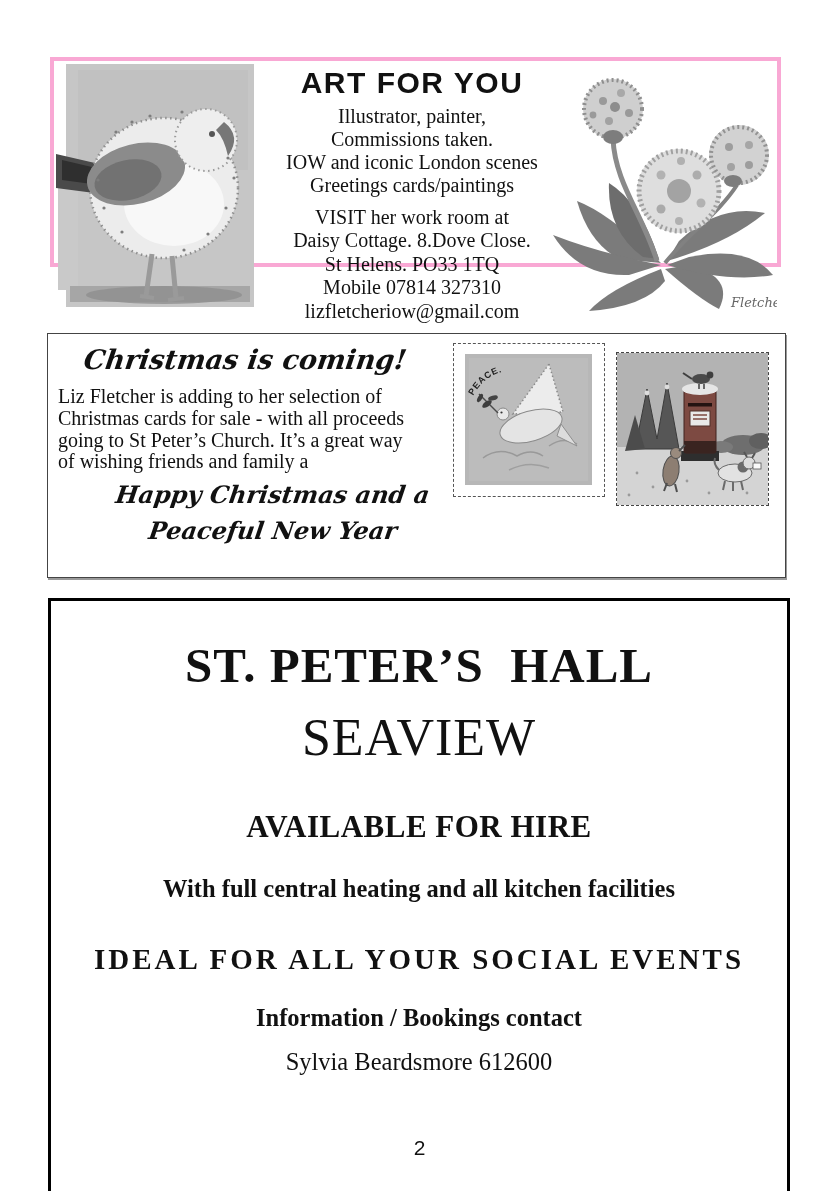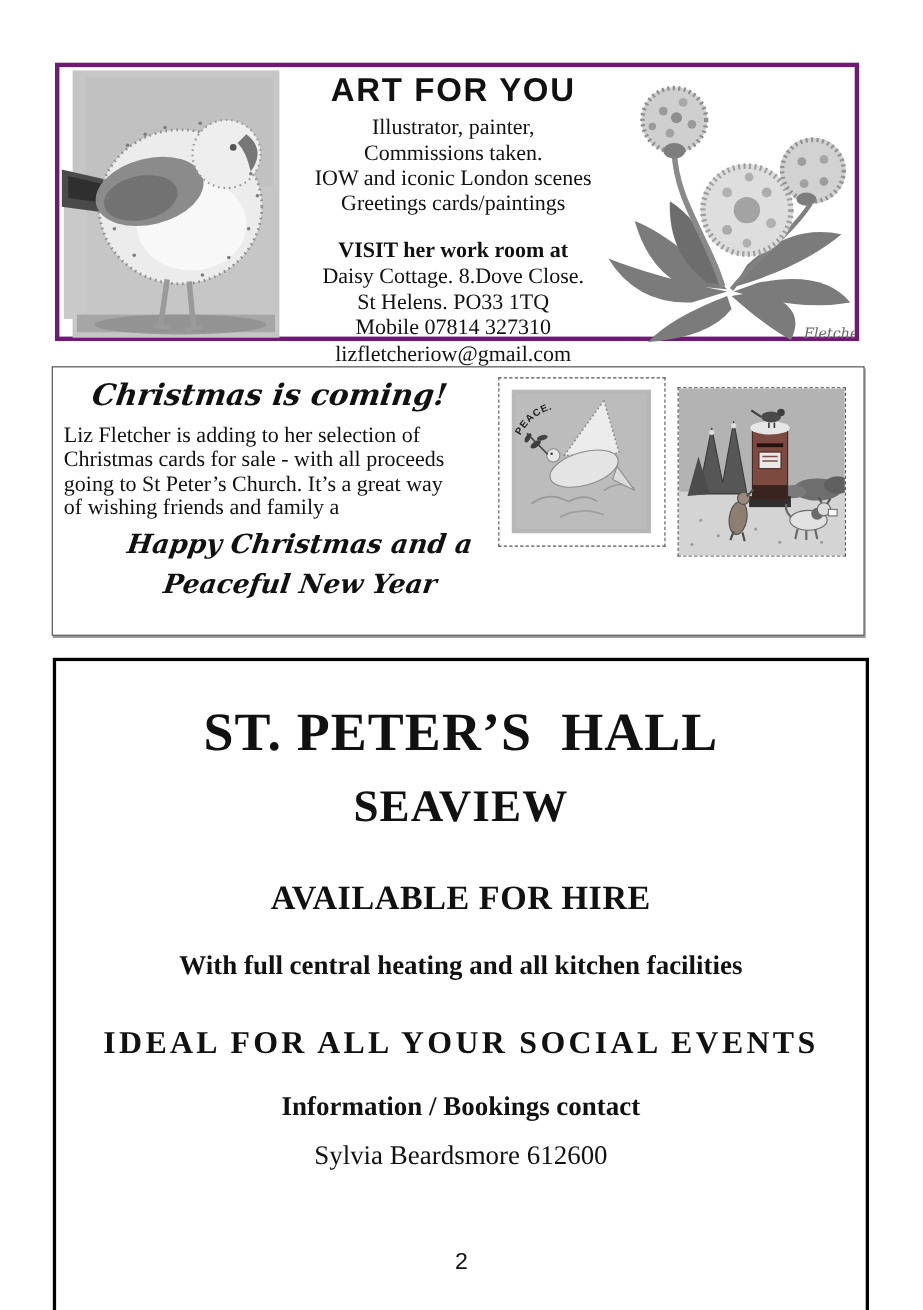--- a/index.html
+++ b/index.html
@@ -1,42 +1,42 @@
 <!DOCTYPE html>
 <html><head>
 <meta charset="utf-8">
 <style>
   html,body{margin:0;padding:0;background:#ffffff;}
   body{width:839px;height:1191px;position:relative;font-family:"Liberation Serif",serif;color:#111;}
   .abs{position:absolute;}
   .box{box-sizing:border-box;background:#fff;}
 
   
-  #art-ad{left:50px;top:57px;width:731px;height:253px;border:4px solid #701a75;}
+  #art-ad{left:50px;top:57px;width:731px;height:210px;border:4px solid #f9a8d4;}
   #art-text{left:176px;top:5px;width:364px;text-align:center;}
   .art-title{font-family:"Liberation Sans",sans-serif;font-weight:bold;font-size:30px;letter-spacing:1.5px;margin-bottom:5px;}
   .art-line{font-size:20px;line-height:23px;}
-  .art-visit{font-weight:bold;font-size:20px;margin-top:20px;line-height:23px;}
+  .art-visit{font-weight:normal;font-size:20px;margin-top:9px;line-height:23px;}
   .art-contact{font-size:20px;line-height:23.5px;text-align:center;}
 
   
   #xmas-ad{left:47px;top:333px;width:739px;height:245px;border:1px solid #444;box-shadow:1px 2px 0 #9a9a9a;}
   .script{font-family:"DejaVu Serif",serif;font-style:italic;font-weight:bold;display:inline-block;transform:skewX(-8deg);}
   #xmas-heading{left:36px;top:10px;font-size:27px;}
   #xmas-body{left:10px;top:52px;width:420px;font-size:20px;line-height:21.8px;}
   #xmas-script1{left:60px;top:146px;width:330px;text-align:center;font-size:24px;}
   #xmas-script2{left:60px;top:182px;width:330px;text-align:center;font-size:24px;}
   #card1{left:405px;top:9px;width:150px;height:152px;border:1px dashed #555;}
   #card1-img{left:11px;top:10px;width:127px;height:131px;}
   #card2{left:568px;top:18px;width:153px;height:154px;border:1px dashed #444;box-sizing:border-box;}
 
   
   #hall-ad{left:48px;top:598px;width:742px;height:611px;border:3px solid #000;text-align:center;}
   .hall1{margin-top:36px;font-size:49px;font-weight:bold;letter-spacing:1px;white-space:pre;}
-  .hall2{margin-top:14px;font-size:41px;font-weight:bold;letter-spacing:1px;}
+  .hall2{margin-top:14px;font-size:52px;font-weight:normal;letter-spacing:1px;}
   .hall3{margin-top:42px;font-size:31px;font-weight:bold;letter-spacing:0.5px;}
   .hall4{margin-top:30px;font-size:24.5px;font-weight:bold;}
   .hall5{margin-top:40px;font-size:29px;font-weight:bold;letter-spacing:3px;}
   .hall6{margin-top:28px;font-size:24.5px;font-weight:bold;}
   .hall7{margin-top:16px;font-size:24.5px;font-weight:normal;}
 
   #page-num{left:0;right:0;top:1136px;text-align:center;font-family:"Liberation Sans",sans-serif;font-size:21px;}
 </style>
 </head>
 <body>

